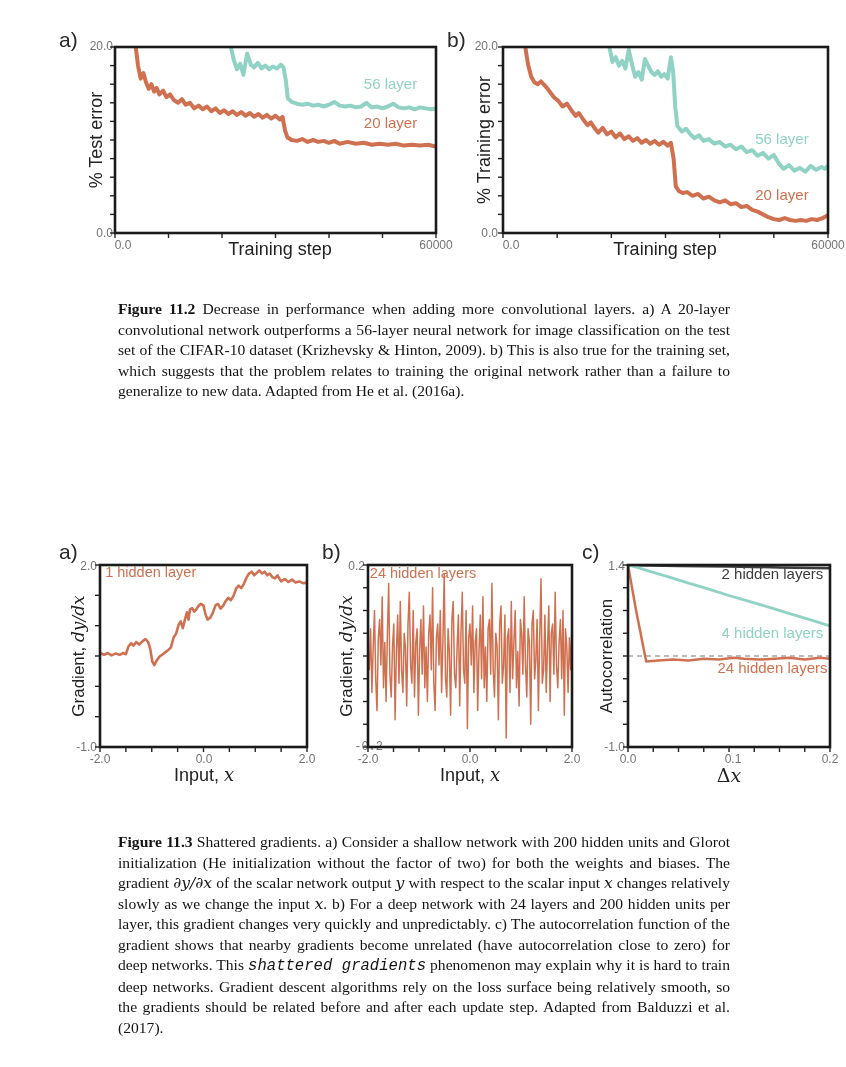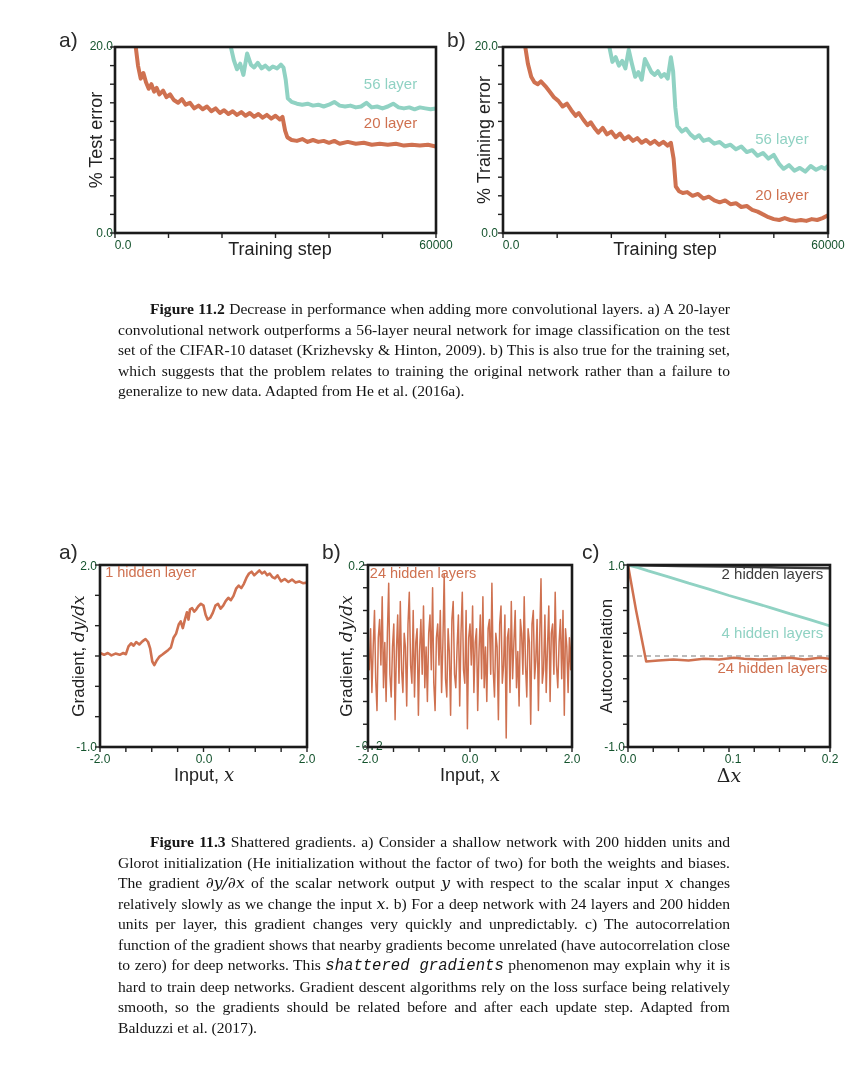--- a/index.html
+++ b/index.html
@@ -1,30 +1,30 @@
 <!DOCTYPE html>
 <html><head>
 <meta charset="utf-8">
 <style>
   html,body{margin:0;padding:0;background:#ffffff;}
   .page{position:relative;width:846px;height:1067px;background:#ffffff;overflow:hidden;
         font-family:"Liberation Sans",sans-serif;color:#222;}
   .panel{position:absolute;}
   .panel-letter{position:absolute;font-size:21px;color:#2a2a2a;font-family:"Liberation Sans",sans-serif;}
   .plotsvg{position:absolute;overflow:visible;display:block;}
-  .ytick,.xtick{position:absolute;font-size:12px;color:#14532d;}
+  .ytick,.xtick{position:absolute;font-size:12px;color:#737373;}
   .ytick{text-align:right;}
   .xtick{text-align:center;}
   .ylab{position:absolute;white-space:nowrap;font-size:18px;color:#222;
         transform:translate(-50%,-50%) rotate(-90deg);transform-origin:center center;}
   .ylab.small{font-size:17px;}
   .xlab{position:absolute;text-align:center;font-size:18px;color:#222;white-space:nowrap;}
   .caption{position:absolute;width:612px;font-family:"Liberation Serif",serif;
            font-size:15.6px;line-height:20.5px;color:#141414;text-align:justify;}
-  .seg-b{font-weight:bold;margin-left:32px;}
+  .seg-b{font-weight:bold;}
   .seg-i{font-style:italic;font-family:Liberation Mono, monospace;}
   .seg-m{font-family:"DejaVu Serif",serif;font-style:italic;}
   .seg-sr{font-family:"DejaVu Serif",serif;}
   svg text.ann{font-family:"Liberation Sans",sans-serif;}
 </style>
 </head>
 <body>
 
 <div class="page">
 
@@ -181,21 +181,21 @@
         <text x="55.080000000000005" y="12.740000000000009" fill="#cf7150" text-anchor="middle" font-size="14.5" class="ann">24 hidden layers</text>
       </svg>
     <div class="xtick" style="left:30px;top:214px;width:40px;">-2.0</div>
     <div class="xtick" style="left:132px;top:214px;width:40px;">0.0</div>
     <div class="xtick" style="left:234px;top:214px;width:40px;">2.0</div>
     <div class="xlab" style="left:82px;top:226px;width:140px;"><span class="seg-n">Input, </span><span class="seg-m">x</span></div>
   </div>
 
   <div class="panel" style="left:578px;top:538px;width:268px;height:256px;">
     <div class="panel-letter" style="left:4px;top:2px;">c)</div>
-    <div class="ytick" style="left:15px;top:21px;width:32px;">1.0</div>
+    <div class="ytick" style="left:15px;top:21px;width:32px;">1.4</div>
     <div class="ytick" style="left:9px;top:202px;width:38px;">-1.0</div>
     <div class="ylab small" style="left:29px;top:118px;">Autocorrelation</div>
     <svg class="plotsvg" style="left:50px;top:27px;" width="202" height="182">
         <clipPath id="clip4">
           <rect x="0" y="0" width="202" height="182"></rect>
         </clipPath>
         <line x1="0" y1="182" x2="0" y2="187" stroke="#222222" stroke-width="1.4"></line>
         <line x1="25.25" y1="182" x2="25.25" y2="187" stroke="#222222" stroke-width="1.4"></line>
         <line x1="50.5" y1="182" x2="50.5" y2="187" stroke="#222222" stroke-width="1.4"></line>
         <line x1="75.75" y1="182" x2="75.75" y2="187" stroke="#222222" stroke-width="1.4"></line>

